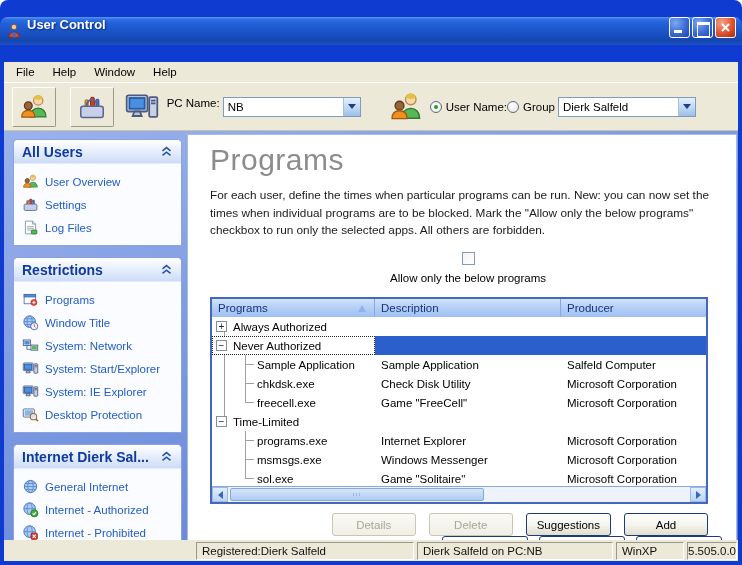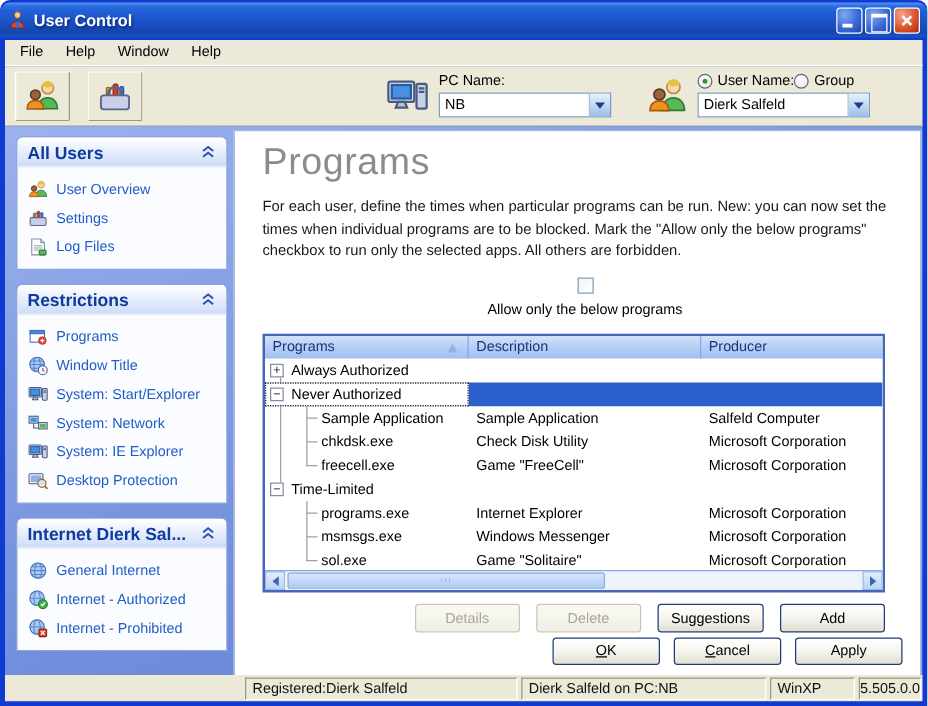--- a/index.html
+++ b/index.html
@@ -1,40 +1,40 @@
 <!DOCTYPE html>
 <html><head>
 <meta charset="utf-8">
 <style>
   html,body{margin:0;padding:0;background:#fff;}
   body{font-family:"Liberation Sans",sans-serif;font-size:11.5px;color:#000;}
   *{box-sizing:border-box;}
   .window{width:742px;height:565px;display:flex;flex-direction:column;background:#0F3BD0;
           padding:0 4px 4px;border-radius:8px 8px 0 0;overflow:hidden;}
   
-  .titlebar{height:28px;flex:none;margin:2px -4px;display:flex;align-items:center;gap:5px;padding:0 6px;
+  .titlebar{height:28px;flex:none;margin:17px -4px;display:flex;gap:5px;padding:0 6px;
     border-radius:8px 8px 0 0;
     background:linear-gradient(180deg,#5A96F2 0%,#2E6FE2 9%,#2261D8 22%,#1A50C4 60%,#1546AE 85%,#1C52C4 100%);}
   .apptitle{color:#fff;font-weight:bold;font-size:13px;text-shadow:1px 1px 2px #08287A;}
   .winbtns{margin-left:auto;display:flex;gap:2px;}
   .wbtn{width:21px;height:21px;border:1px solid #fff;border-radius:3px;position:relative;flex:none;}
   .wbtn.minb,.wbtn.maxb{background:radial-gradient(circle at 30% 25%,#7FA8F0,#3A6AD8 55%,#1E44A8);}
   .wbtn.closeb{background:radial-gradient(circle at 30% 25%,#F2A58C,#E0542E 55%,#A82808);display:flex;align-items:center;justify-content:center;}
   .wbtn.minb::after{content:'';position:absolute;left:4px;bottom:4px;width:8px;height:3px;background:#fff;}
   .wbtn.maxb::after{content:'';position:absolute;left:4px;top:4px;width:11px;height:11px;border:1px solid #fff;border-top-width:3px;}
   
   .menubar{height:21px;flex:none;background:#ECE9D8;display:flex;align-items:center;gap:2px;padding:0 4px;border-bottom:1px solid #FFFFFF;}
   .mitem{padding:2px 8px;}
   .toolbar{height:48px;flex:none;background:#ECE9D8;display:flex;align-items:center;padding:0 8px;border-bottom:1px solid #C8C4AC;}
   .tb-btn{width:44px;height:40px;background:#ECE9D8;border:1px solid;border-color:#FFF #9C9A84 #9C9A84 #FFF;
     border-radius:2px;display:flex;align-items:center;justify-content:center;margin-right:7px;padding:0;}
   .tb-group{display:flex;align-items:center;gap:7px;}
   .pc-group{margin-left:auto;}
   .user-group{margin-left:28px;margin-right:34px;}
-  .stack{display:flex;flex-direction:column;gap:3px;}
+  .stack{display:flex;gap:3px;}
   .tb-label{font-size:11.5px;}
   .radio-row{display:flex;align-items:center;}
   .radio-opt{display:flex;align-items:center;gap:4px;}
   .radio{width:12px;height:12px;border-radius:50%;border:1px solid #606880;background:radial-gradient(circle at 35% 30%,#fff,#E4E4E4);position:relative;flex:none;}
   .radio.checked::after{content:'';position:absolute;left:3px;top:3px;width:4px;height:4px;border-radius:50%;background:#2E9A2E;}
   .combo{width:138px;height:20px;border:1px solid #7F9DB9;background:#fff;display:flex;align-items:center;}
   .combo-value{flex:1;padding:0 4px;white-space:nowrap;overflow:hidden;}
   .combo-btn{width:17px;align-self:stretch;display:flex;align-items:center;justify-content:center;
     background:linear-gradient(180deg,#E6F0FC,#BBD4F2 60%,#9CBEEA);border-left:1px solid #A8C0DC;}
   .dtri{width:0;height:0;border-left:4px solid transparent;border-right:4px solid transparent;border-top:5px solid #1D3C8C;}
@@ -288,40 +288,40 @@
                   <path d="M2.2 9h13.6M3.4 5.6h11.2M3.4 12.4h11.2" stroke="#5A85CC"></path>
                   <circle cx="14.4" cy="14.4" r="4.2" fill="#F2F6FC" stroke="#3A62B0"></circle>
                   <path d="M14.4 12.2v2.2l1.6 1" stroke="#D04020" fill="none" stroke-width="1.1"></path>
                 </svg>
               </span>
               <span class="slabel">Window Title</span>
             </div>
             <div class="sitem">
               <span class="icon">
                 <svg width="17" height="17" viewBox="0 0 20 20">
+                  <rect x="1.5" y="3.5" width="8.5" height="6.5" fill="#DCE6F4" stroke="#4A5A80"></rect>
+                  <rect x="2.8" y="4.8" width="6" height="4" fill="#4A90E0"></rect>
+                  <rect x="10.5" y="9.5" width="8" height="6" fill="#DCE6F4" stroke="#4A5A80"></rect>
+                  <rect x="11.7" y="10.7" width="5.6" height="3.7" fill="#58B858"></rect>
+                  <path d="M5.8 10v4.5h4.7" stroke="#4A5A80" fill="none"></path>
+                </svg>
+              </span>
+              <span class="slabel">System: Network</span>
+            </div>
+            <div class="sitem">
+              <span class="icon">
+                <svg width="17" height="17" viewBox="0 0 20 20">
                   <rect x="1.5" y="3.5" width="11.5" height="9" rx="1" fill="#DCE6F4" stroke="#4A5A80"></rect>
                   <rect x="3" y="5" width="8.5" height="6" fill="#4A90E0" stroke="#2A5AA0"></rect>
                   <path d="M5.8 12.5l-1 2.5h5l-1-2.5z" fill="#B8C4D8" stroke="#4A5A80"></path>
                   <rect x="14" y="4.5" width="4.5" height="11" rx=".8" fill="#C8D2E4" stroke="#4A5A80"></rect>
                   <path d="M15 6.5h2.5M15 8h2.5" stroke="#4A5A80"></path>
                 </svg>
               </span>
               <span class="slabel">System: Start/Explorer</span>
-            </div>
-            <div class="sitem">
-              <span class="icon">
-                <svg width="17" height="17" viewBox="0 0 20 20">
-                  <rect x="1.5" y="3.5" width="8.5" height="6.5" fill="#DCE6F4" stroke="#4A5A80"></rect>
-                  <rect x="2.8" y="4.8" width="6" height="4" fill="#4A90E0"></rect>
-                  <rect x="10.5" y="9.5" width="8" height="6" fill="#DCE6F4" stroke="#4A5A80"></rect>
-                  <rect x="11.7" y="10.7" width="5.6" height="3.7" fill="#58B858"></rect>
-                  <path d="M5.8 10v4.5h4.7" stroke="#4A5A80" fill="none"></path>
-                </svg>
-              </span>
-              <span class="slabel">System: Network</span>
             </div>
             <div class="sitem">
               <span class="icon">
                 <svg width="17" height="17" viewBox="0 0 20 20">
                   <rect x="1.5" y="3.5" width="11.5" height="9" rx="1" fill="#DCE6F4" stroke="#4A5A80"></rect>
                   <rect x="3" y="5" width="8.5" height="6" fill="#4A90E0" stroke="#2A5AA0"></rect>
                   <path d="M5.8 12.5l-1 2.5h5l-1-2.5z" fill="#B8C4D8" stroke="#4A5A80"></path>
                   <rect x="14" y="4.5" width="4.5" height="11" rx=".8" fill="#C8D2E4" stroke="#4A5A80"></rect>
                   <path d="M15 6.5h2.5M15 8h2.5" stroke="#4A5A80"></path>
                 </svg>

